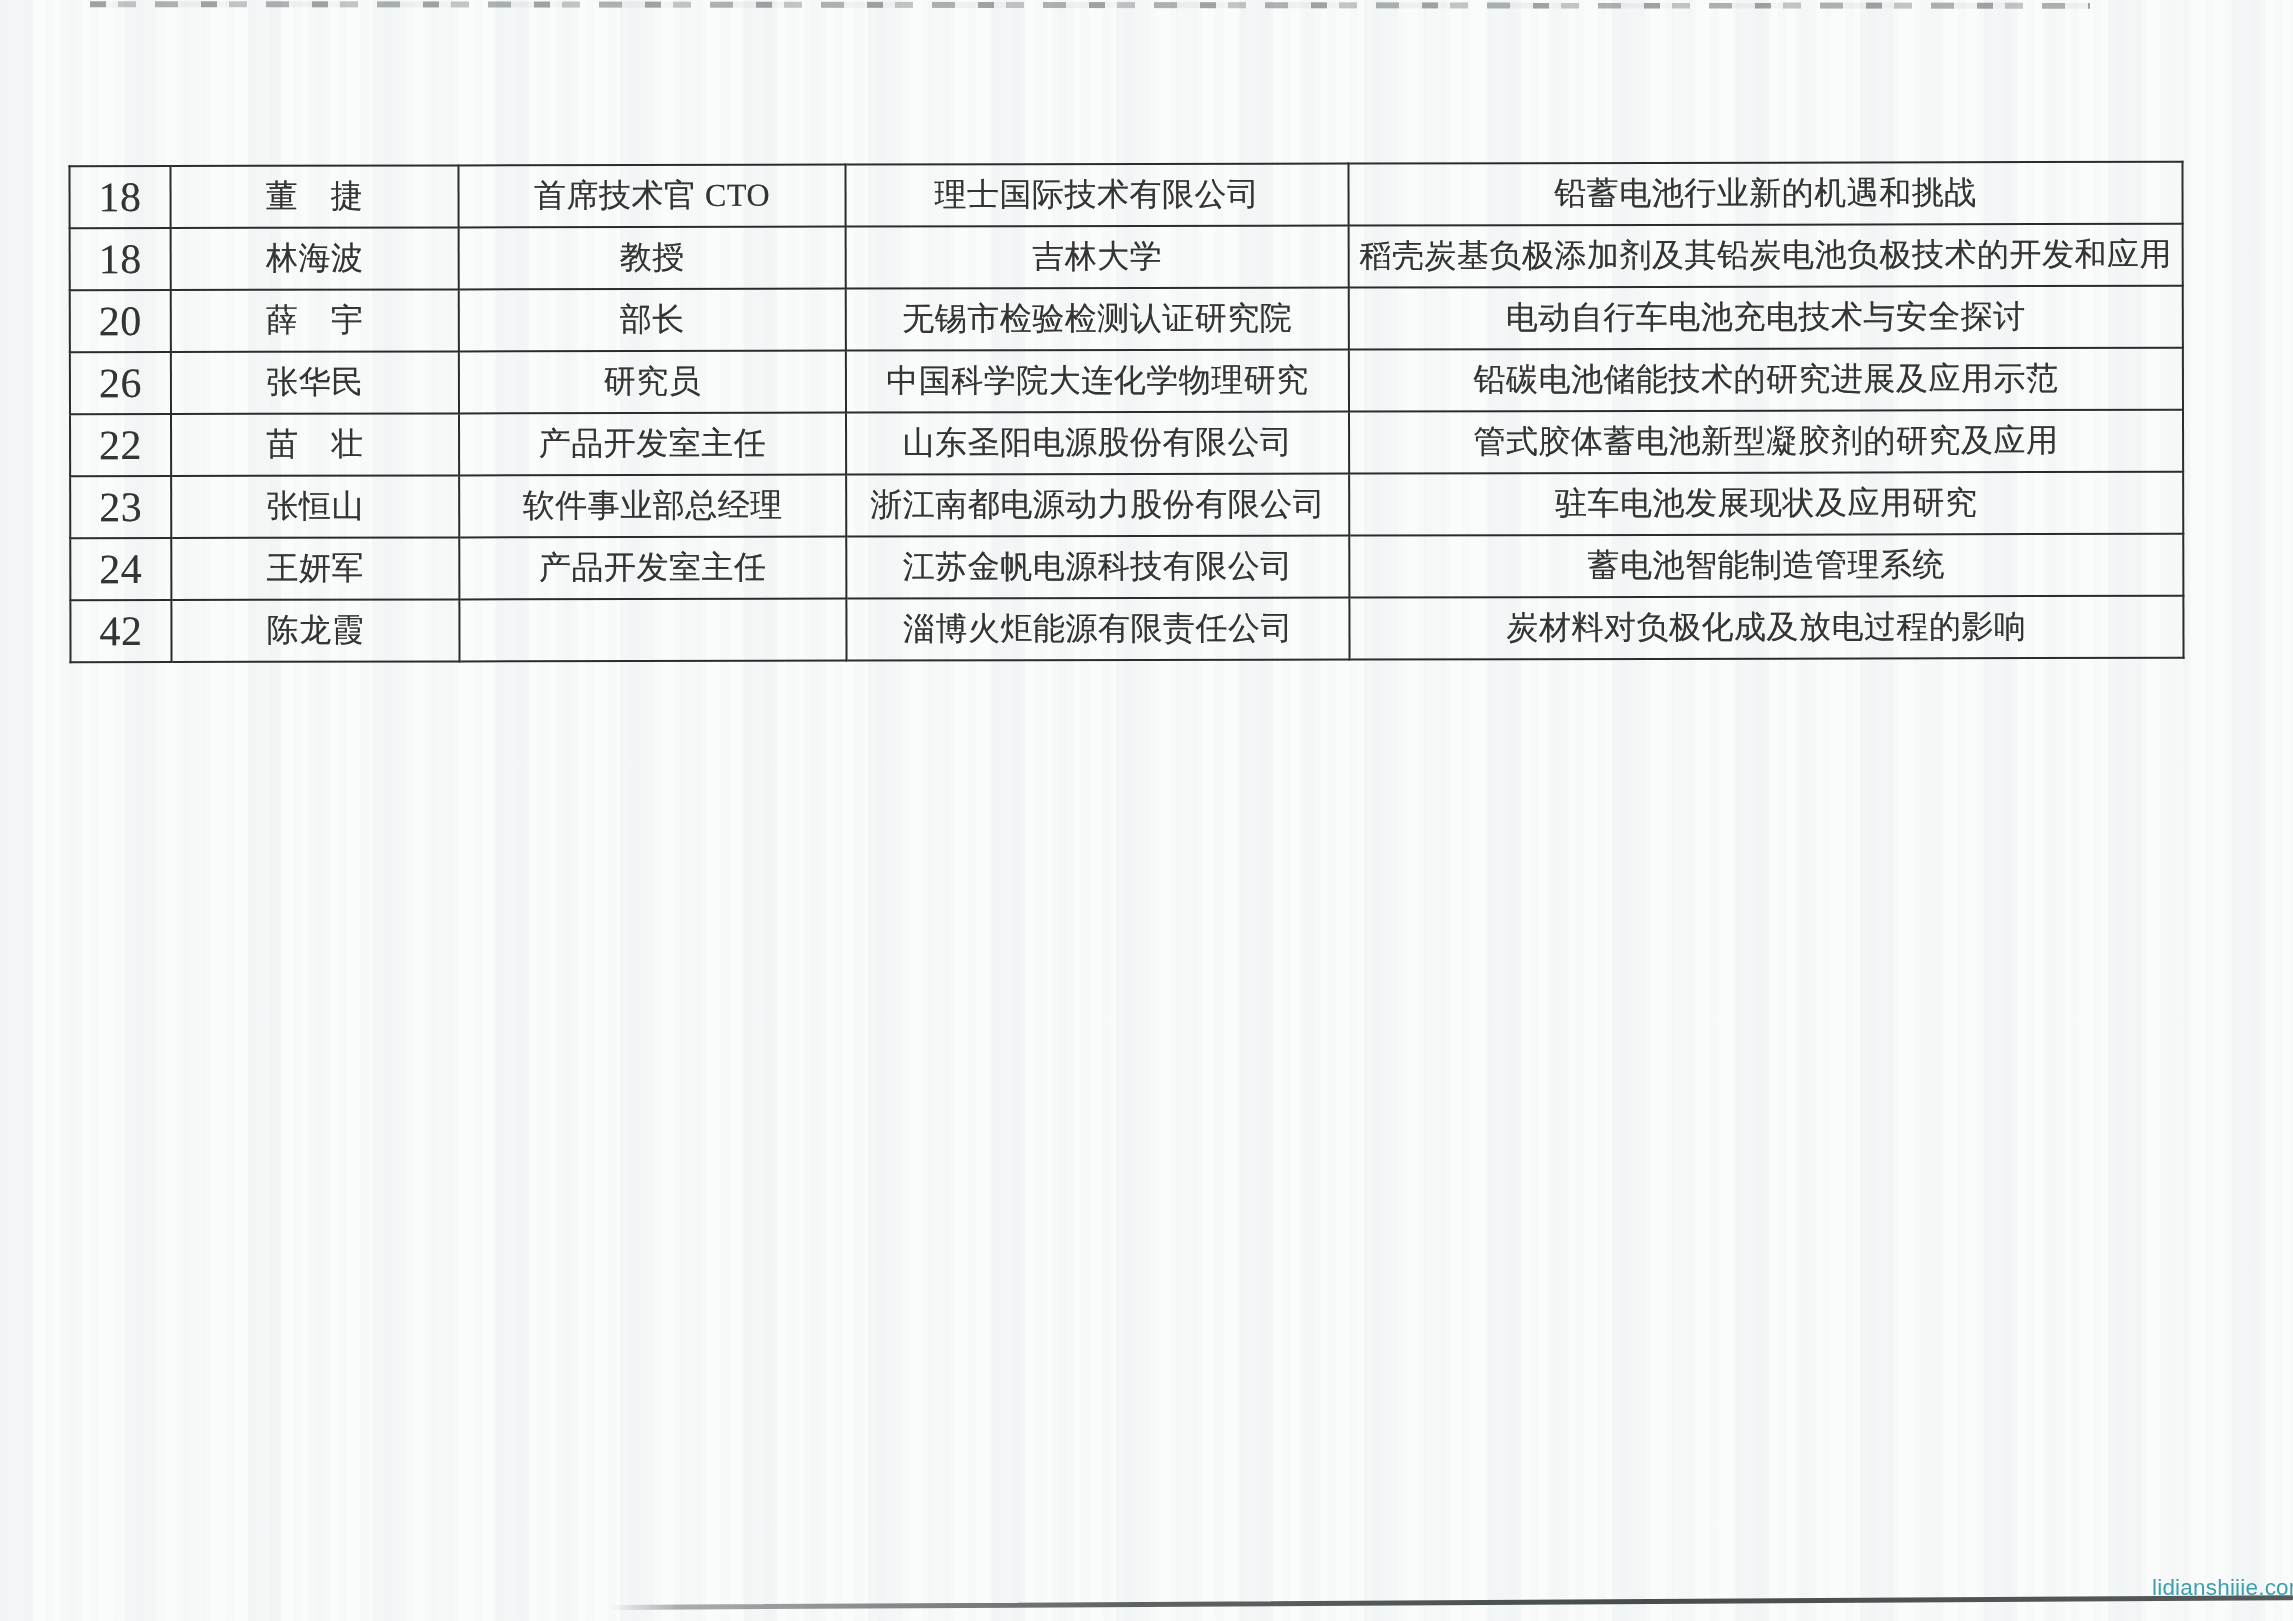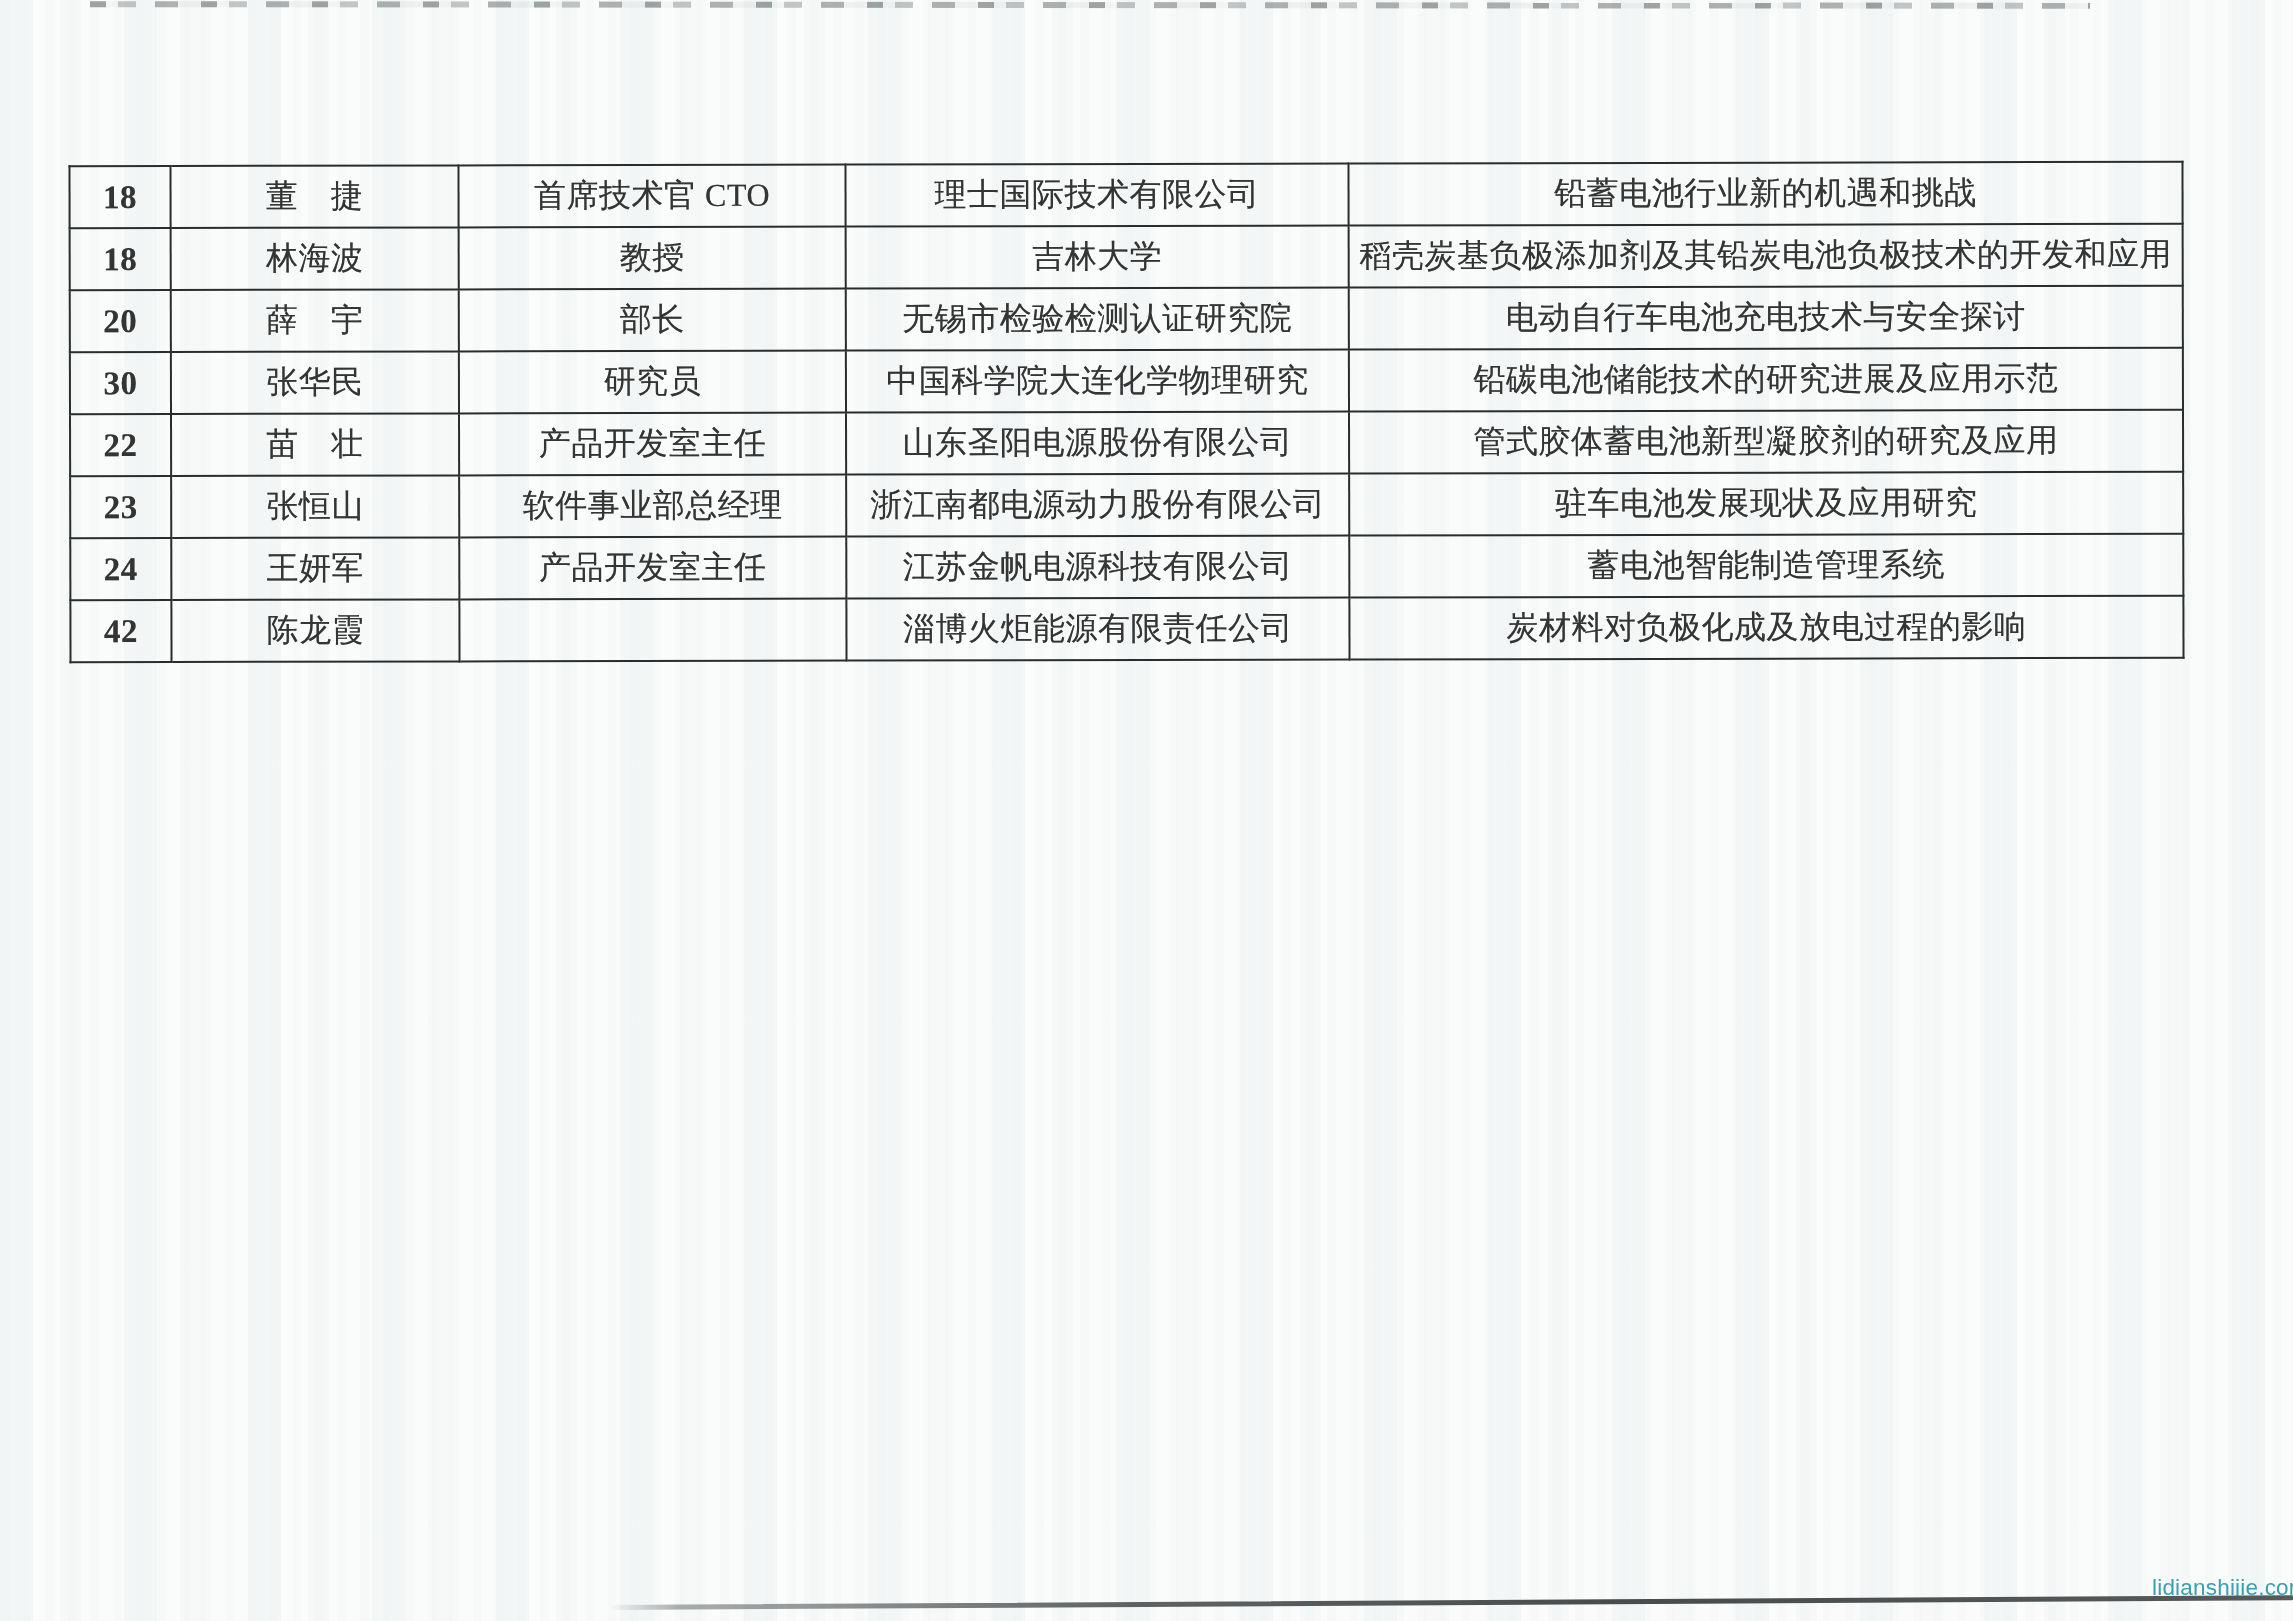--- a/index.html
+++ b/index.html
@@ -84,22 +84,21 @@
     vertical-align: middle;
     font-size: 32px;
     color: #343434;
     letter-spacing: 0.5px;
     padding: 0 5.9px;
     overflow: hidden;
     white-space: nowrap;
     text-shadow: 0 0 0.6px rgba(52,52,52,0.55);
   }
   table.doc-table td.num-cell {
-    font-size: 33px;
-    font-weight: bold;
+    font-size: 42px;
   }
   .watermark {
     position: absolute;
     left: 2152px;
     top: 1575px;
     font-family: "Liberation Sans", sans-serif;
     font-size: 22.5px;
     color: #3a9fae;
     letter-spacing: 0.2px;
   }
@@ -134,21 +133,21 @@
         <td>稻壳炭基负极添加剂及其铅炭电池负极技术的开发和应用</td>
       </tr>
       <tr>
         <td class="num-cell">20</td>
         <td>薛　宇</td>
         <td>部长</td>
         <td>无锡市检验检测认证研究院</td>
         <td>电动自行车电池充电技术与安全探讨</td>
       </tr>
       <tr>
-        <td class="num-cell">30</td>
+        <td class="num-cell">26</td>
         <td>张华民</td>
         <td>研究员</td>
         <td>中国科学院大连化学物理研究</td>
         <td>铅碳电池储能技术的研究进展及应用示范</td>
       </tr>
       <tr>
         <td class="num-cell">22</td>
         <td>苗　壮</td>
         <td>产品开发室主任</td>
         <td>山东圣阳电源股份有限公司</td>

